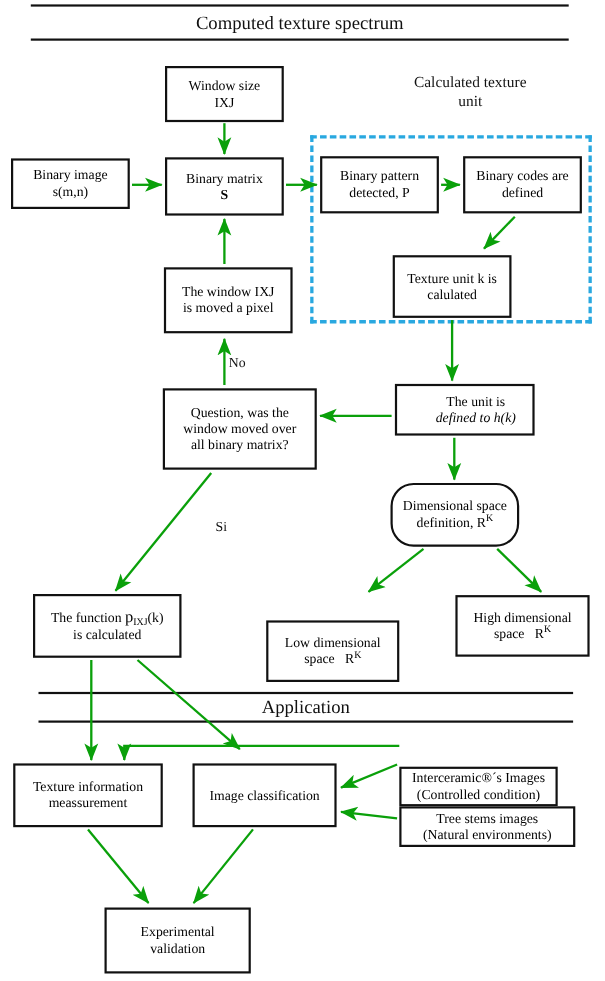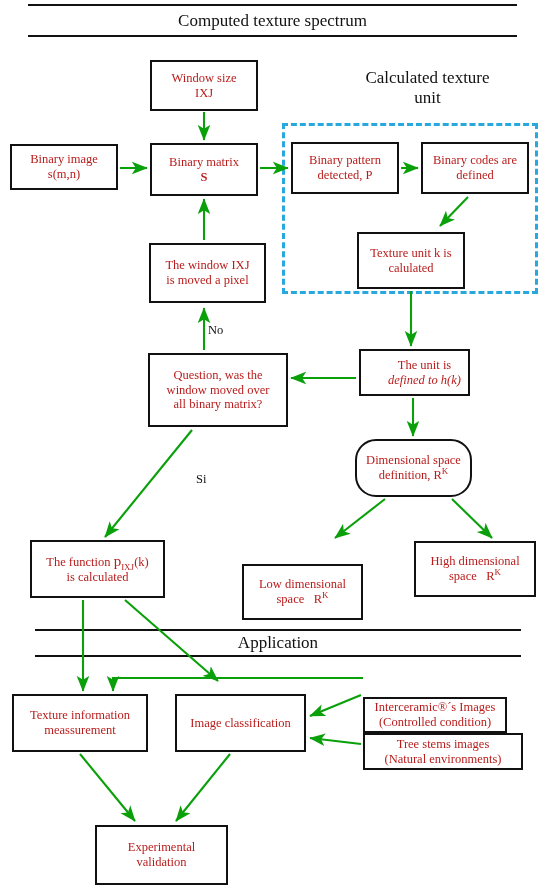--- a/index.html
+++ b/index.html
@@ -37,29 +37,29 @@
     box-sizing:border-box;
     border:2px solid #111111;
     background:#ffffff;
     display:flex;
     align-items:center;
     justify-content:center;
     text-align:center;
     font-size:12.5px;
     line-height:1.18;
     padding:2px 4px;
-    color:#b91c1c;
+    color:#000000;
   }
   .box .txt{display:block;width:100%;}
 
   
   .caption{
     position:absolute;
     text-align:center;
-    font-size:17px;
+    font-size:14px;
     line-height:1.2;
     color:#111;
     white-space:pre-line;
   }
   .edge-label{
     position:absolute;
     font-size:12.5px;
     color:#111;
     line-height:1;
   }
@@ -150,21 +150,21 @@
   </div>
 
   <div class="box" style="left:148px; top:353px; width:140px; height:74px;">
     <span class="txt">
       <span>Question, was the</span><br>
       <span>window moved over</span><br>
       <span>all binary matrix?</span>
     </span>
   </div>
 
-  <div class="box" style="left:359px; top:349px; width:111px; height:47px;padding-left:24px;">
+  <div class="box" style="left:359px; top:349px; width:127px; height:47px;padding-left:24px;">
     <span class="txt">
       <span>The unit is</span><br>
       <span class="ital">defined to h(k)</span>
     </span>
   </div>
 
   <div class="box" style="left:355px; top:439px; width:117px; height:58px;border-radius:21px;">
     <span class="txt">
       <span>Dimensional space</span><br>
       <span>definition, R</span><sup>K</sup>

